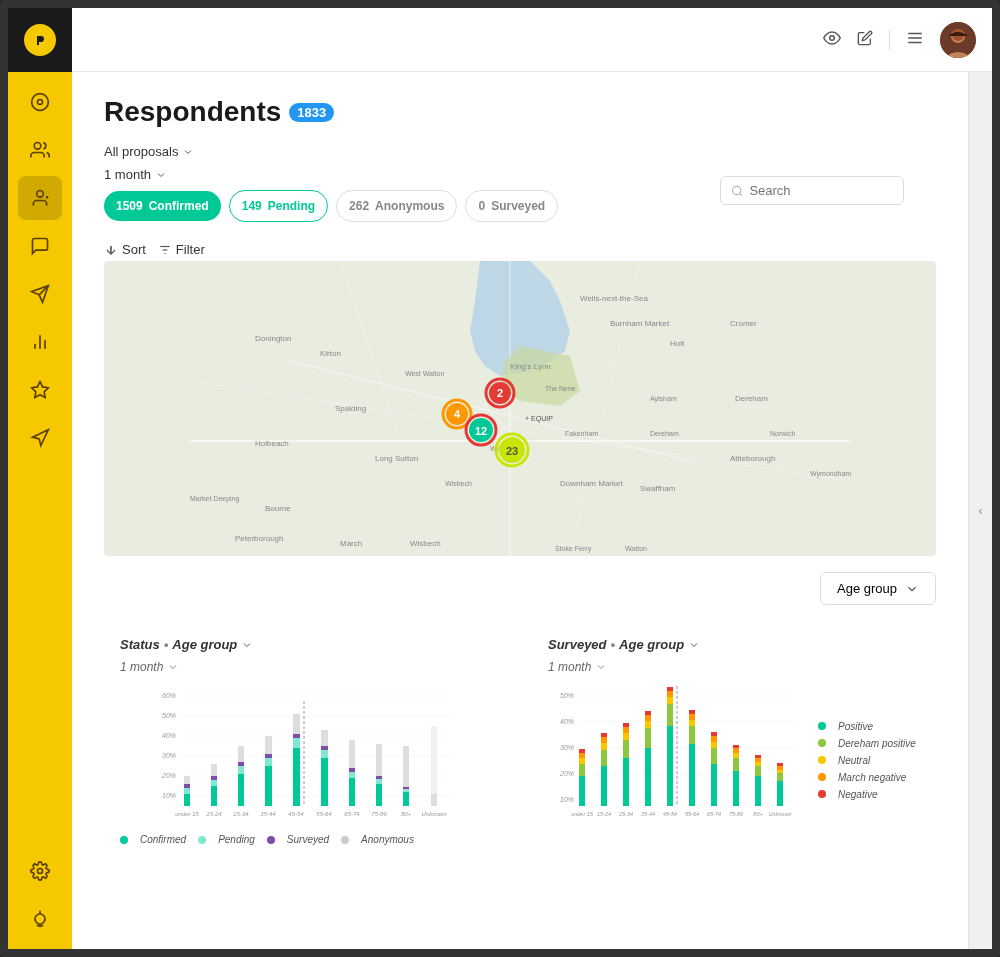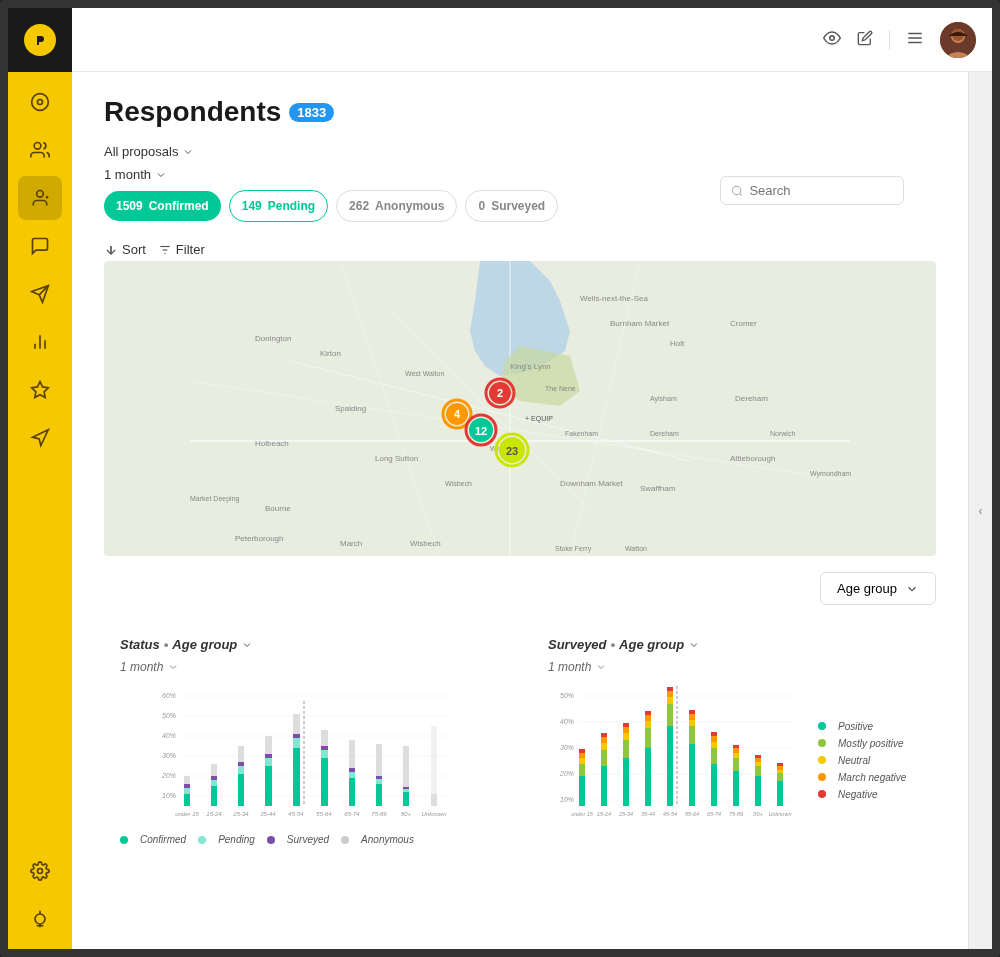--- a/index.html
+++ b/index.html
@@ -575,21 +575,21 @@
               </svg>
             </div>
 
             <div style="display:flex; flex-direction:column; gap:6px; padding-left:8px; padding-top:8px; justify-content:center; min-width:110px;">
               <div class="legend-item">
                 <div class="legend-dot" style="background:#00c896;"></div>
                 <span>Positive</span>
               </div>
               <div class="legend-item">
                 <div class="legend-dot" style="background:#8dc63f;"></div>
-                <span>Mostly positive</span>
+                <span>Dereham positive</span>
               </div>
               <div class="legend-item">
                 <div class="legend-dot" style="background:#f5c800;"></div>
                 <span>Neutral</span>
               </div>
               <div class="legend-item">
                 <div class="legend-dot" style="background:#ff9800;"></div>
                 <span>March negative</span>
               </div>
               <div class="legend-item">

